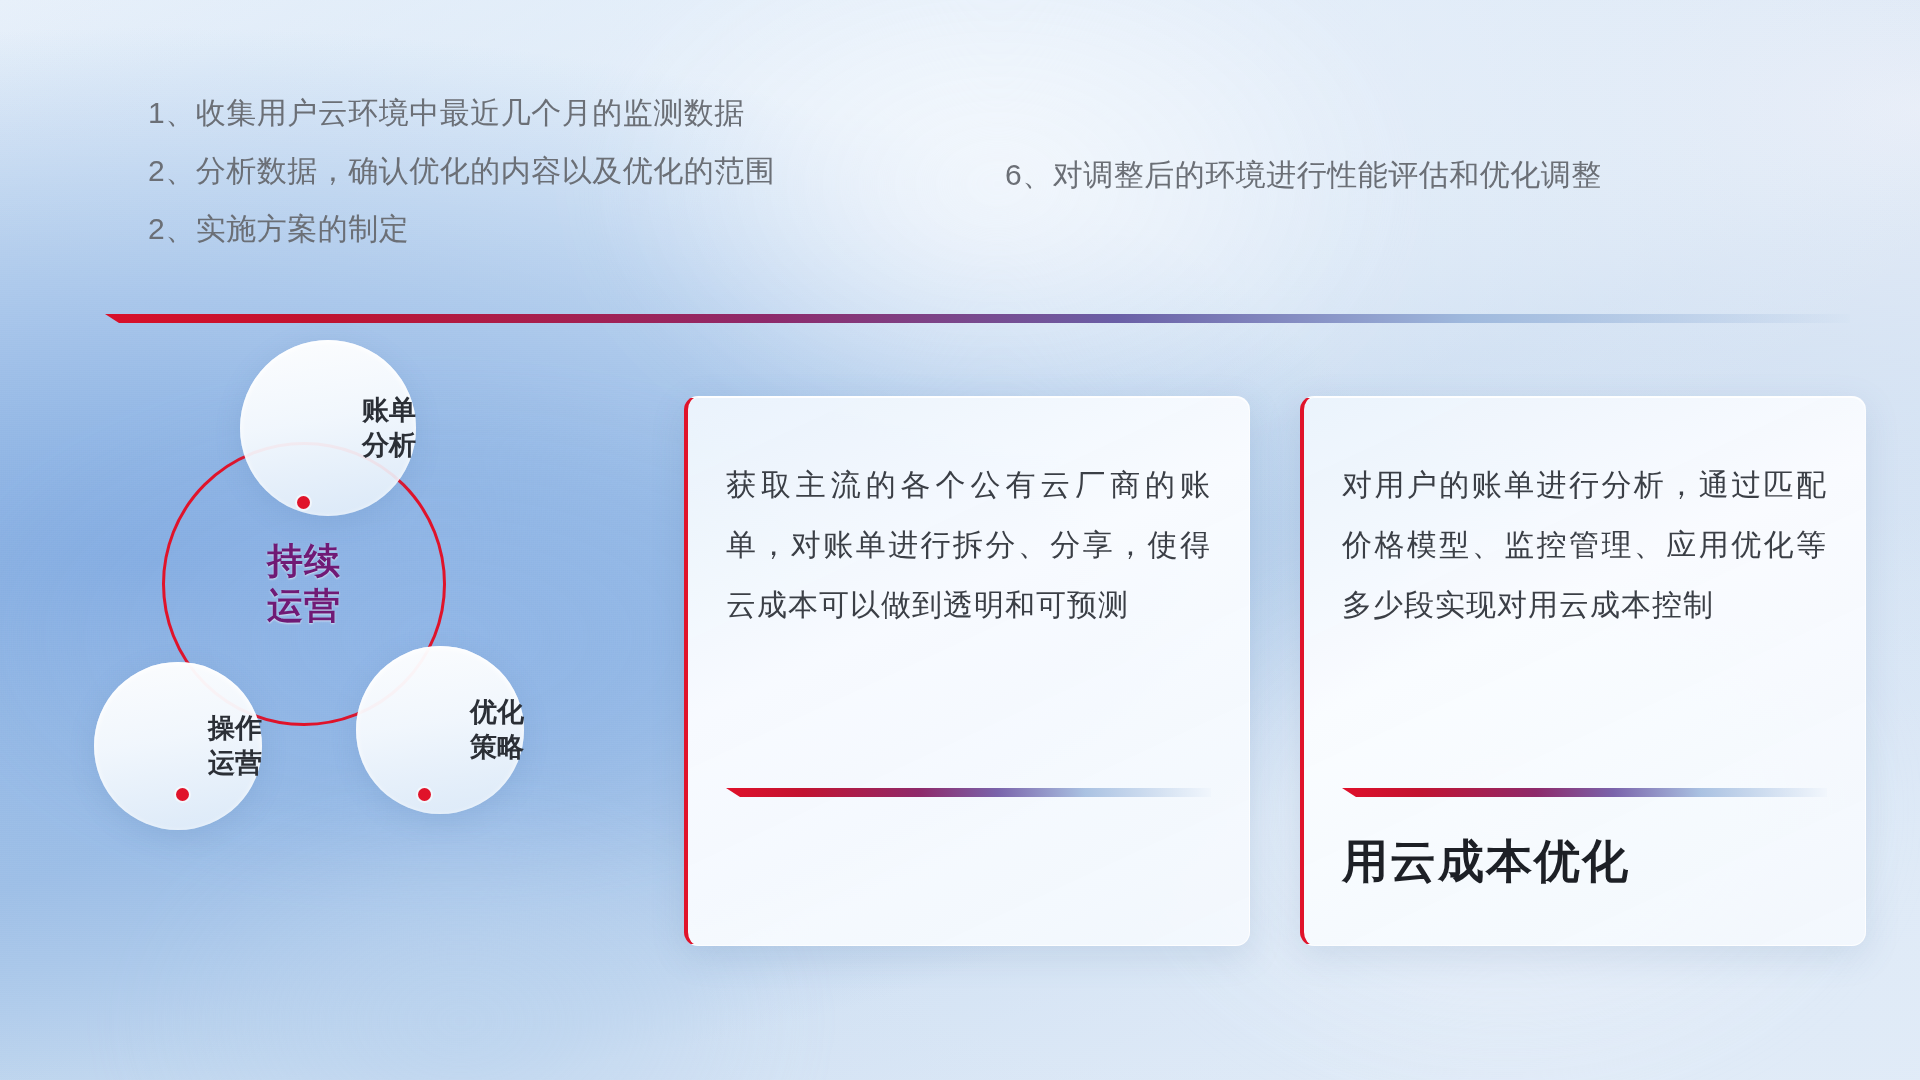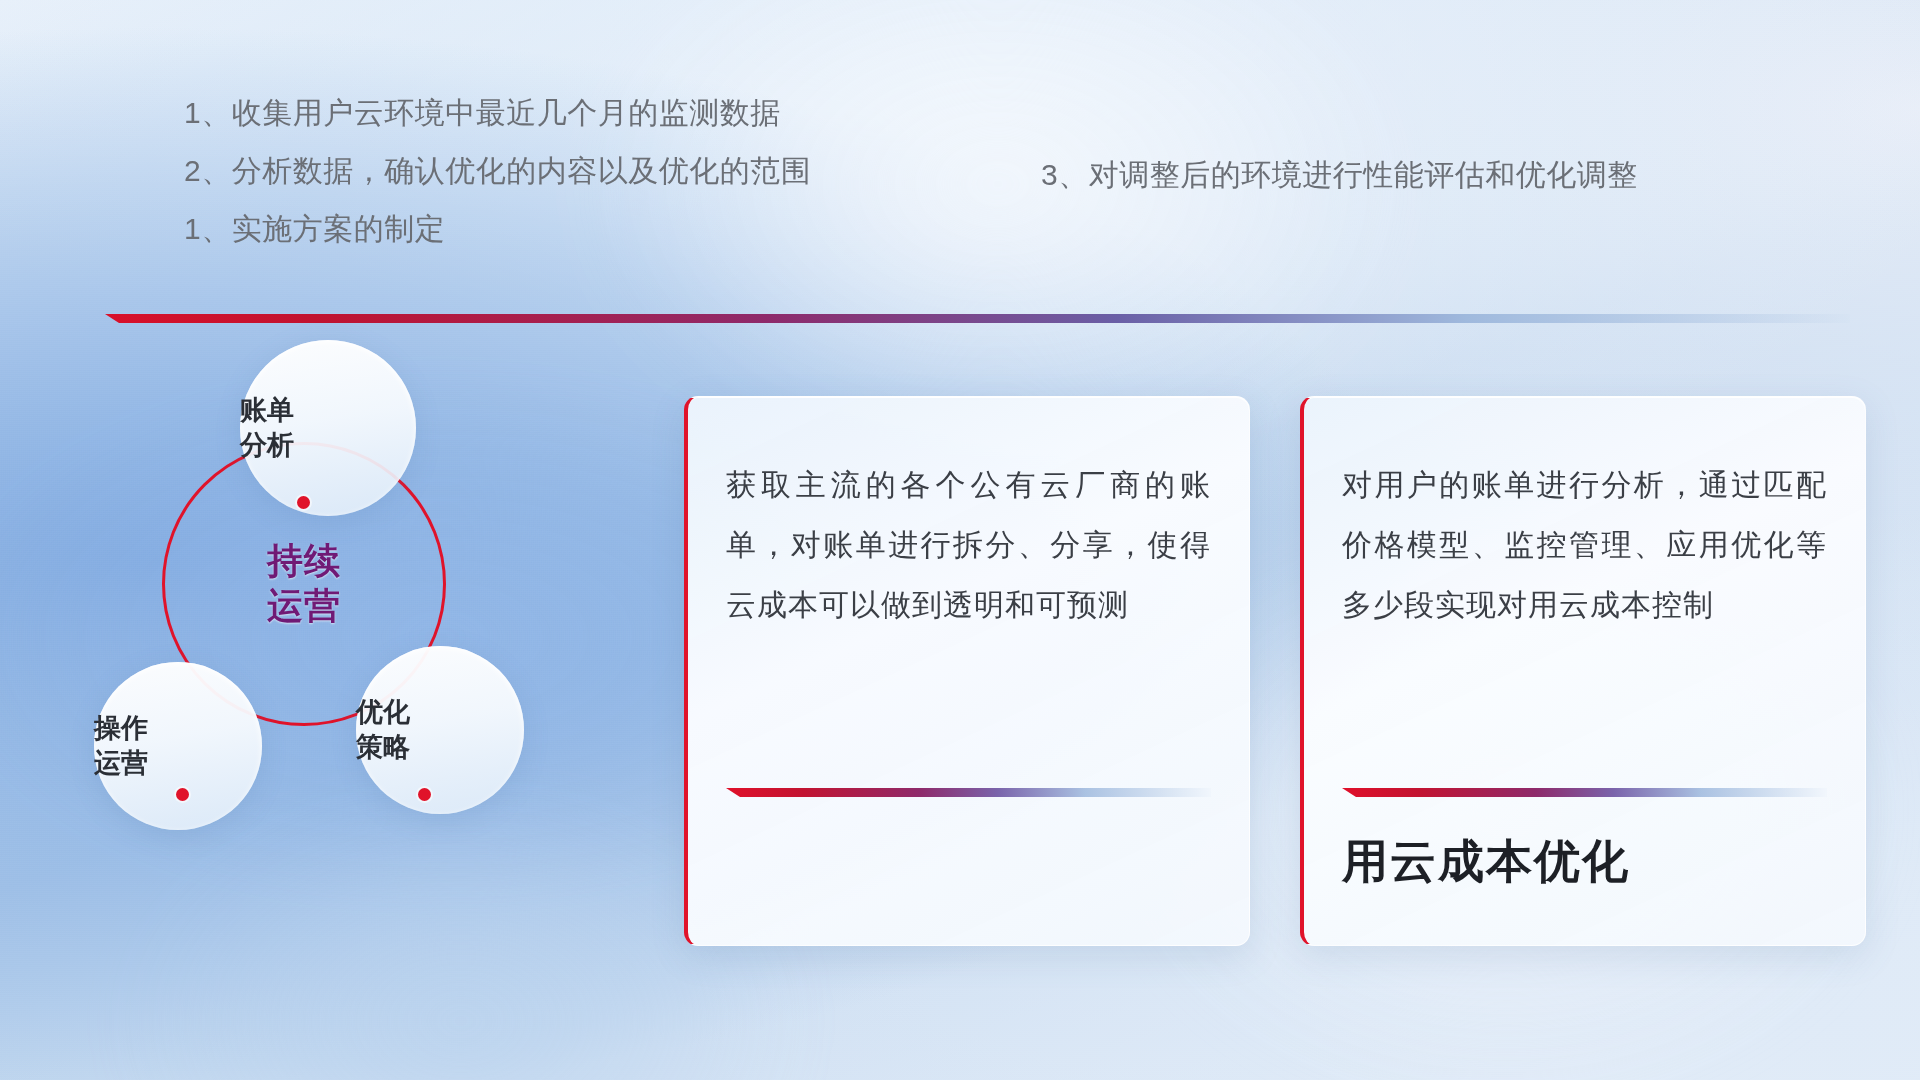--- a/index.html
+++ b/index.html
@@ -41,21 +41,21 @@
     filter:blur(40px);opacity:.8;
   }
   .bg-noise{
     position:absolute;inset:0;opacity:.05;
     background-image:
       repeating-linear-gradient(0deg,rgba(255,255,255,.6) 0 1px,rgba(0,0,0,0) 1px 2px),
       repeating-linear-gradient(90deg,rgba(255,255,255,.5) 0 1px,rgba(0,0,0,0) 1px 2px);
   }
 
   
-  .list{position:absolute;color:#5f6268;white-space:nowrap;margin-left:36px;}
+  .list{position:absolute;color:#5f6268;white-space:nowrap;}
   .list .li{
     font-size:30px;line-height:1;letter-spacing:.5px;
     color:#6b6f76;font-weight:400;
   }
   #list-left{left:148px;top:98px;}
   #list-left .li{margin-bottom:28px;}
   #list-right{left:1005px;top:160px;}
   #list-right .li{margin-bottom:28px;}
 
   
@@ -68,21 +68,21 @@
     clip-path:polygon(0 0,100% 0,100% 100%,14px 100%);
   }
 
   
   #diagram{position:absolute;left:100px;top:350px;width:520px;height:600px;}
   .bubble{
     position:absolute;border-radius:50%;
     background:
       linear-gradient(170deg,rgba(255,255,255,.97) 0%,rgba(246,250,254,.95) 45%,rgba(228,239,250,.88) 100%);
     box-shadow:0 6px 26px rgba(90,130,180,.18), inset 0 2px 6px rgba(255,255,255,.95);
-    display:flex;align-items:center;justify-content:flex-start;text-align:center;
+    display:flex;align-items:center;justify-content:flex-end;text-align:center;
   }
   .bubble span{
     font-size:27px;font-weight:700;color:#2b2f36;line-height:1.28;
     font-family:"Liberation Sans","DejaVu Sans",sans-serif;
   }
   #bubble-top{left:140px;top:-10px;width:176px;height:176px;}
   #bubble-left{left:-6px;top:312px;width:168px;height:168px;}
   #bubble-right{left:256px;top:296px;width:168px;height:168px;}
 
   #ring{
@@ -146,25 +146,25 @@
   <div class="bg-base"></div>
   <div class="bg-glow1"></div>
   <div class="bg-glow2"></div>
   <div class="bg-glow3"></div>
   <div class="bg-glow4"></div>
   <div class="bg-noise"></div>
 
   <div class="list" id="list-left">
     <div class="li">1、收集用户云环境中最近几个月的监测数据</div>
     <div class="li">2、分析数据，确认优化的内容以及优化的范围</div>
-    <div class="li">1、实施方案的制定</div>
+    <div class="li">2、实施方案的制定</div>
   </div>
 
   <div class="list" id="list-right">
-    <div class="li">3、对调整后的环境进行性能评估和优化调整</div>
+    <div class="li">6、对调整后的环境进行性能评估和优化调整</div>
   </div>
 
   <div id="top-rule">
     <div class="bar"></div>
   </div>
 
   <div id="diagram">
 
     <div id="ring"></div>
 

